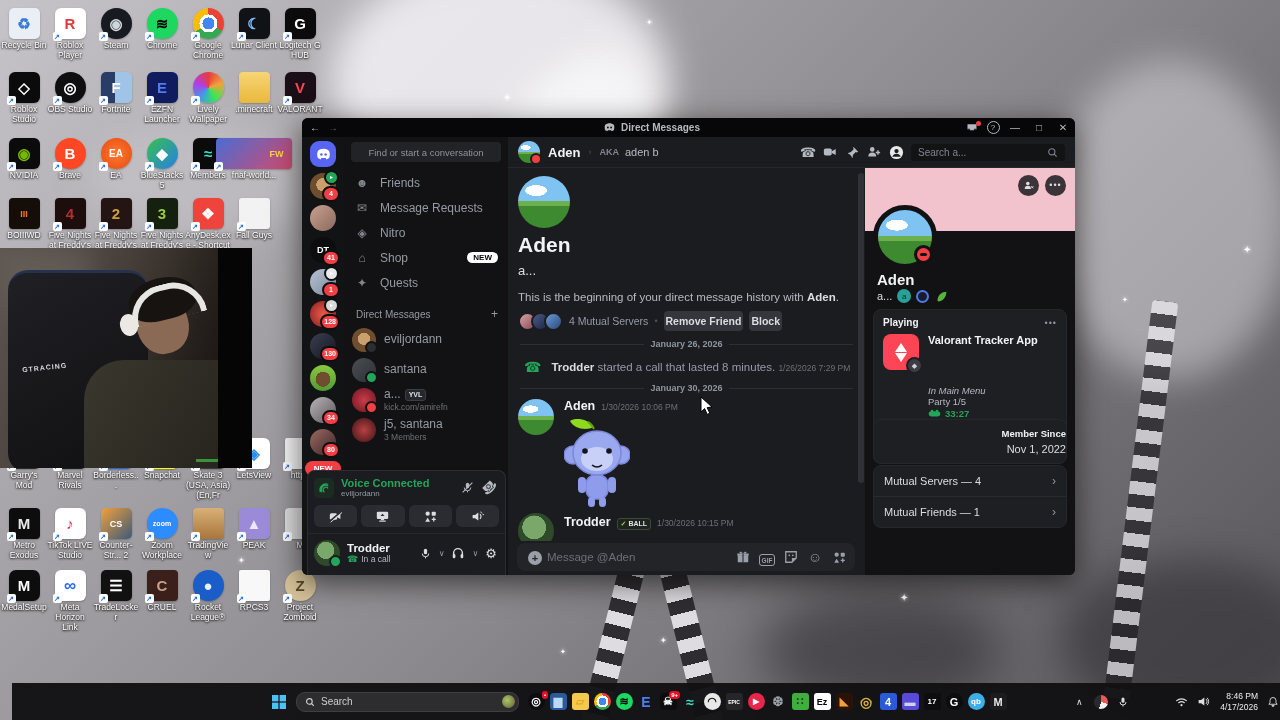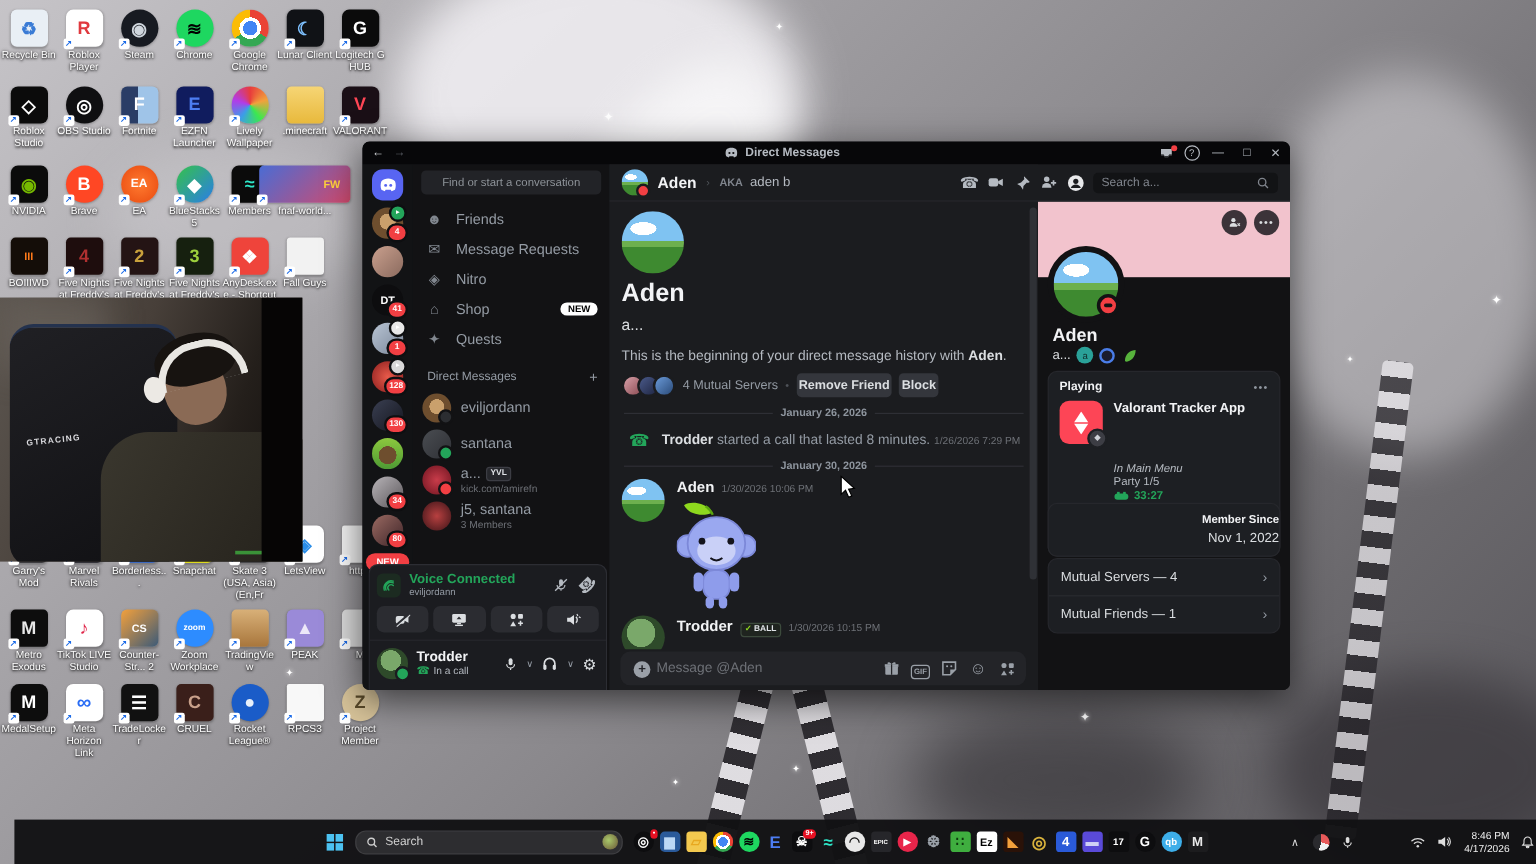--- a/index.html
+++ b/index.html
@@ -420,21 +420,21 @@
           <span></span>
           <span class="sc-arrow">↗</span>
         </div>
       <div class="icon-label">RPCS3</div>
     </div>
       <div class="icon-cell">
       <div class="icon-img" style="background: rgb(216, 196, 154); color: rgb(90, 74, 42); border-radius: 50%;">
           <span>Z</span>
           <span class="sc-arrow">↗</span>
         </div>
-      <div class="icon-label">Project Member</div>
+      <div class="icon-label">Project Zomboid</div>
     </div>
     </div>
 
   <div id="webcam">
     <div style="position:absolute;left:0;top:0;width:90px;height:60px;background:#6a635c;filter:blur(14px);opacity:.7;"></div>
     <div style="position:absolute;left:8px;top:22px;width:140px;height:200px;background:linear-gradient(150deg,#202024,#101013);border-radius:20px;border-top:3px solid #24324e;"></div>
     <div style="position:absolute;left:22px;top:116px;color:#d8d8dc;font-size:7px;font-weight:bold;letter-spacing:1px;transform:rotate(-6deg);">GTRACING</div>
     <div style="position:absolute;left:84px;top:112px;width:180px;height:120px;background:linear-gradient(120deg,#3a372e,#23201a);border-radius:40px 30px 0 0;"></div>
     <div style="position:absolute;left:136px;top:44px;width:52px;height:62px;background:#8a6a55;border-radius:50% 50% 46% 46%;transform:rotate(-16deg);"></div>
     <div style="position:absolute;left:128px;top:30px;width:68px;height:42px;background:#171310;border-radius:50% 50% 40% 40%;transform:rotate(-14deg);"></div>

